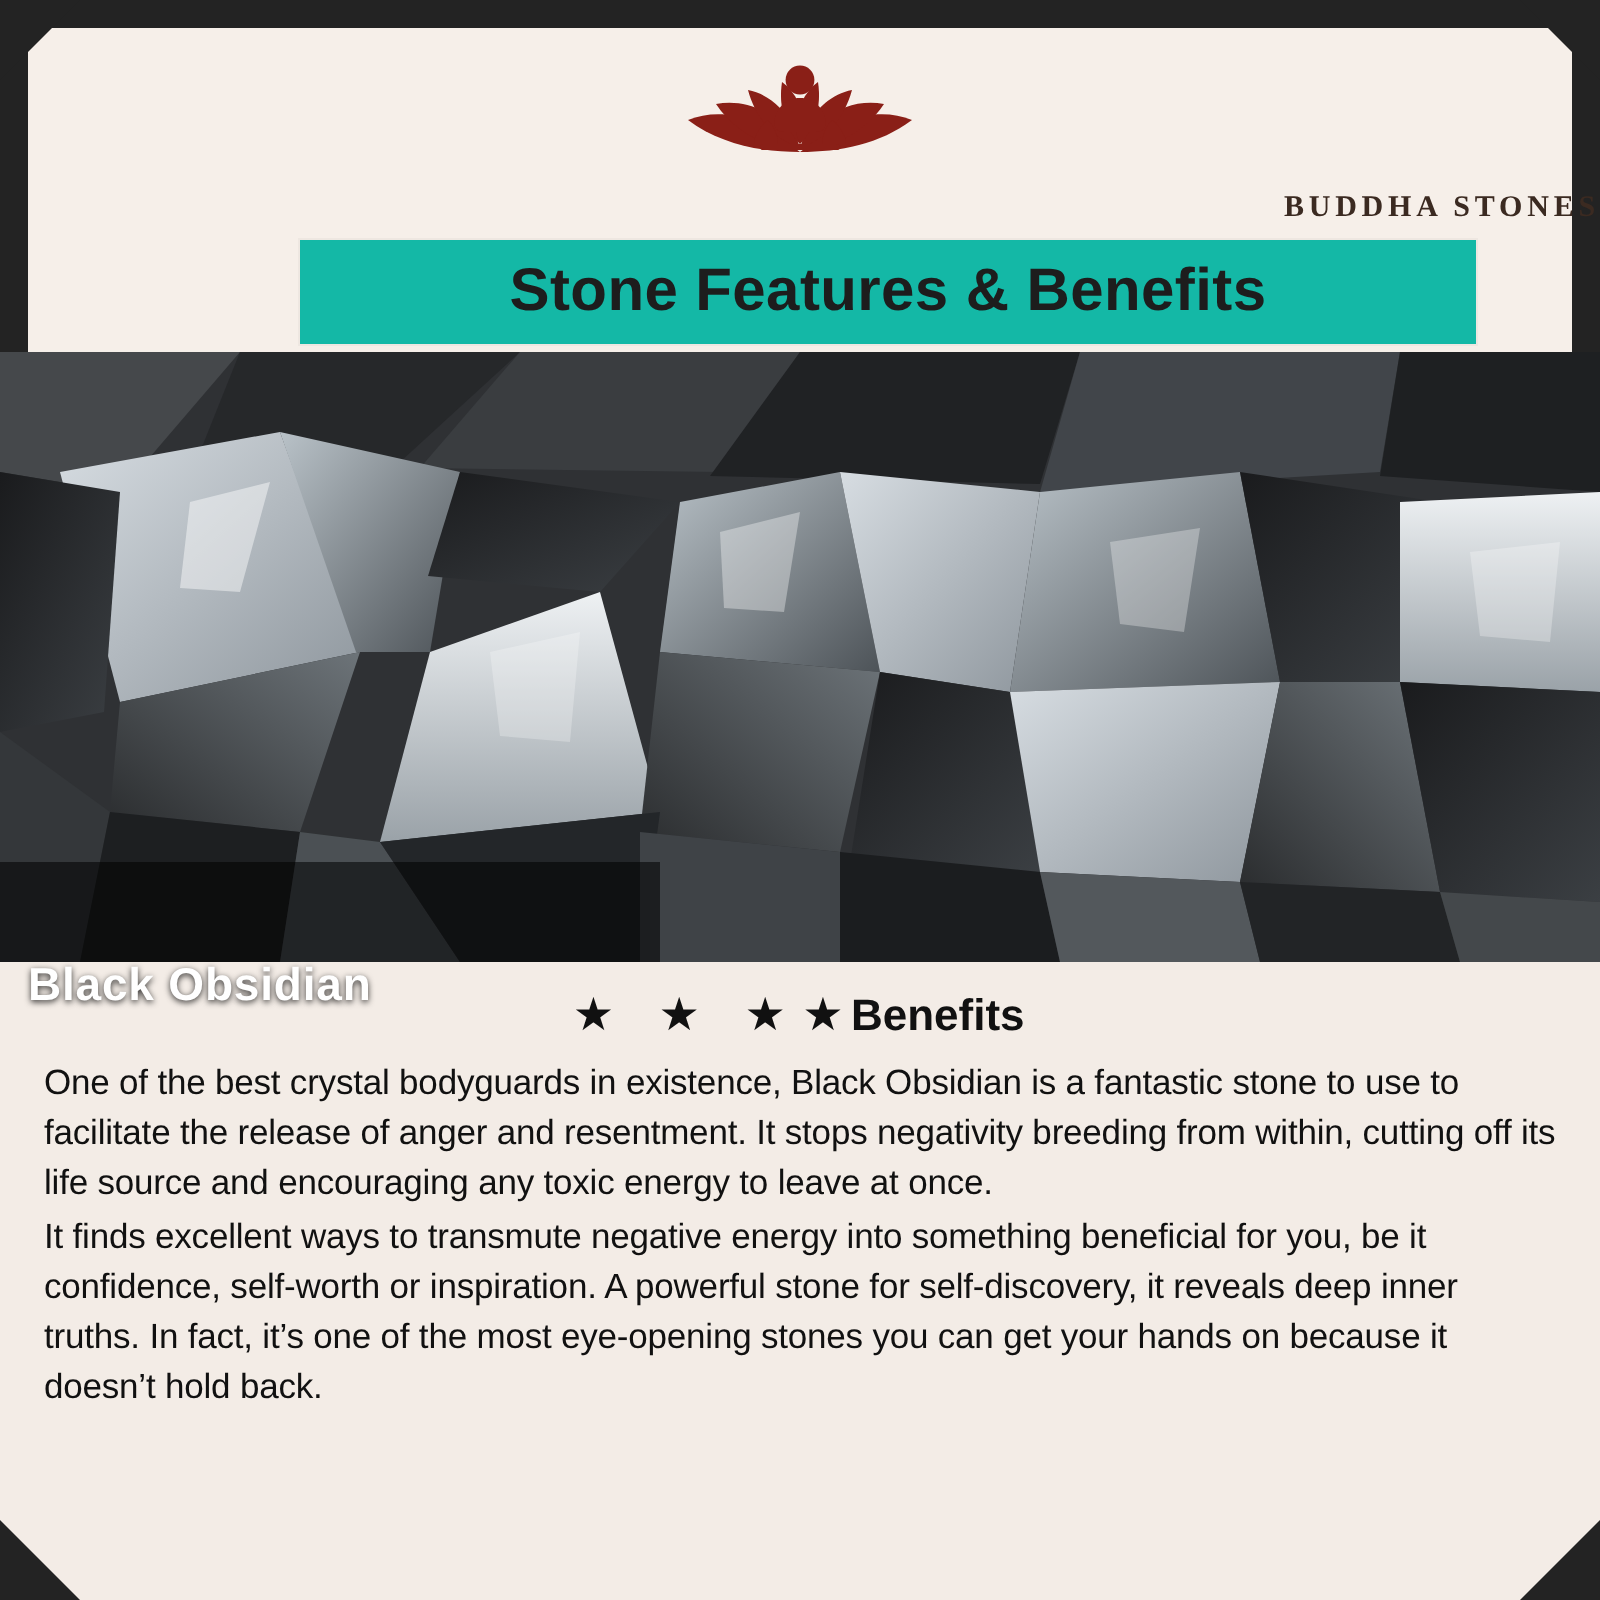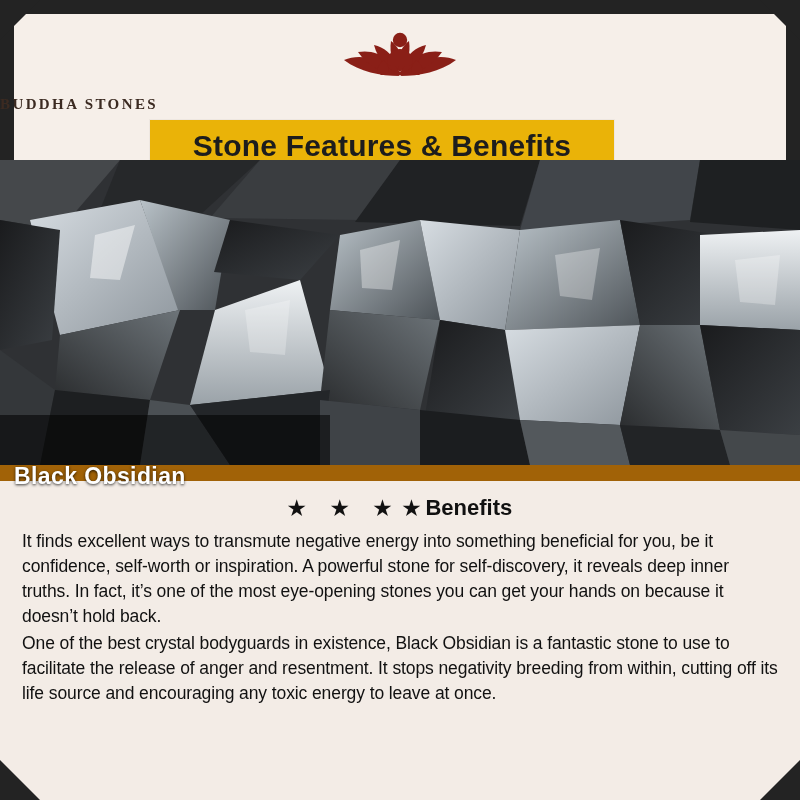--- a/index.html
+++ b/index.html
@@ -70,61 +70,61 @@
     border-bottom: 40px solid #232323;
     border-left: 40px solid transparent;
   }
 
   
   .brand {
     position: absolute;
     top: 16px;
     left: 0;
     width: 800px;
-    text-align: left;
+    text-align: right;
   }
   .logo-svg {
     display: block;
     margin: 0 auto;
   }
   .brand-name {
     margin-top: 2px;
     font-size: 15px;
     letter-spacing: 2.4px;
     font-weight: bold;
     color: #3b2a21;
     font-family: "Liberation Serif", serif;
   }
 
   
   .title-band {
     position: absolute;
     top: 120px;
     left: 150px;
-    width: 464px;
+    width: 588px;
     height: 52px;
-    background: #eab308;
+    background: #14b8a6;
     display: flex;
     align-items: center;
     justify-content: center;
     box-shadow: 0 0 0 1px rgba(0,0,0,0.03);
   }
   .title-band h1 {
     margin: 0;
     font-size: 30px;
     font-weight: bold;
     color: #1d1d1d;
     letter-spacing: 0.2px;
     font-family: "Liberation Sans", sans-serif;
   }
 
   
   .hero {
     position: absolute;
-    top: 160px;
+    top: 176px;
     left: 0;
     width: 800px;
     height: 340px;
     overflow: hidden;
     background: #a16207;
   }
   .hero svg { display: block; }
   .stone-label {
     position: absolute;
     left: 14px;
@@ -307,18 +307,18 @@
       <span class="kw">
         <span class="star">★</span>
       </span>
       <span class="kw">
         <span class="star">★</span>
         <span>Benefits</span>
       </span>
     </div>
 
     <div class="body-text">
+      <p>One of the best crystal bodyguards in existence, Black Obsidian is a fantastic stone to use to facilitate the release of anger and resentment. It stops negativity breeding from within, cutting off its life source and encouraging any toxic energy to leave at once.</p>
       <p>It finds excellent ways to transmute negative energy into something beneficial for you, be it confidence, self-worth or inspiration. A powerful stone for self-discovery, it reveals deep inner truths. In fact, it’s one of the most eye-opening stones you can get your hands on because it doesn’t hold back.</p>
-      <p>One of the best crystal bodyguards in existence, Black Obsidian is a fantastic stone to use to facilitate the release of anger and resentment. It stops negativity breeding from within, cutting off its life source and encouraging any toxic energy to leave at once.</p>
     </div>
   </div>
 
 </div>
 
 </body></html>

